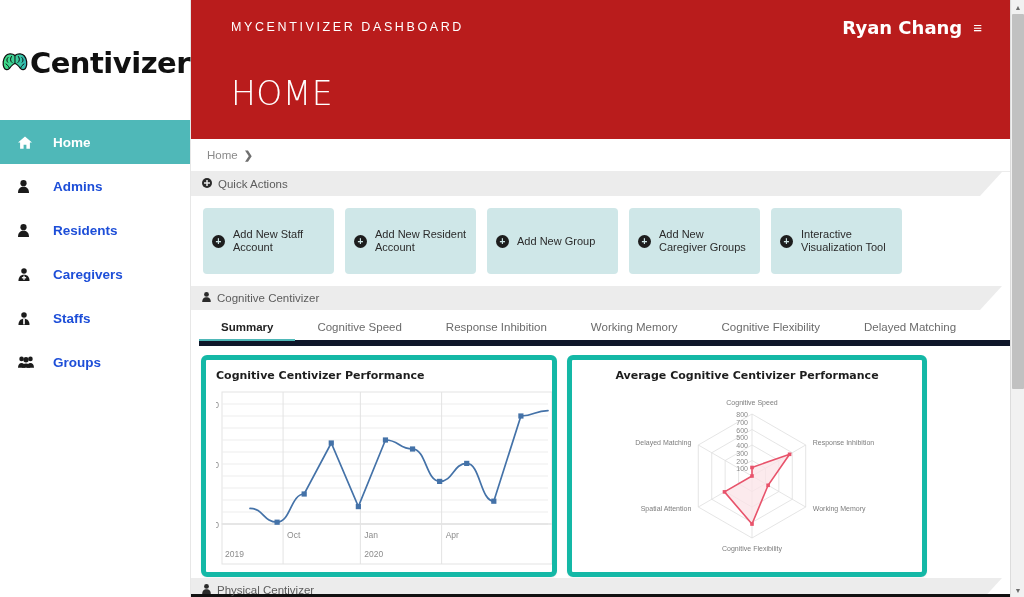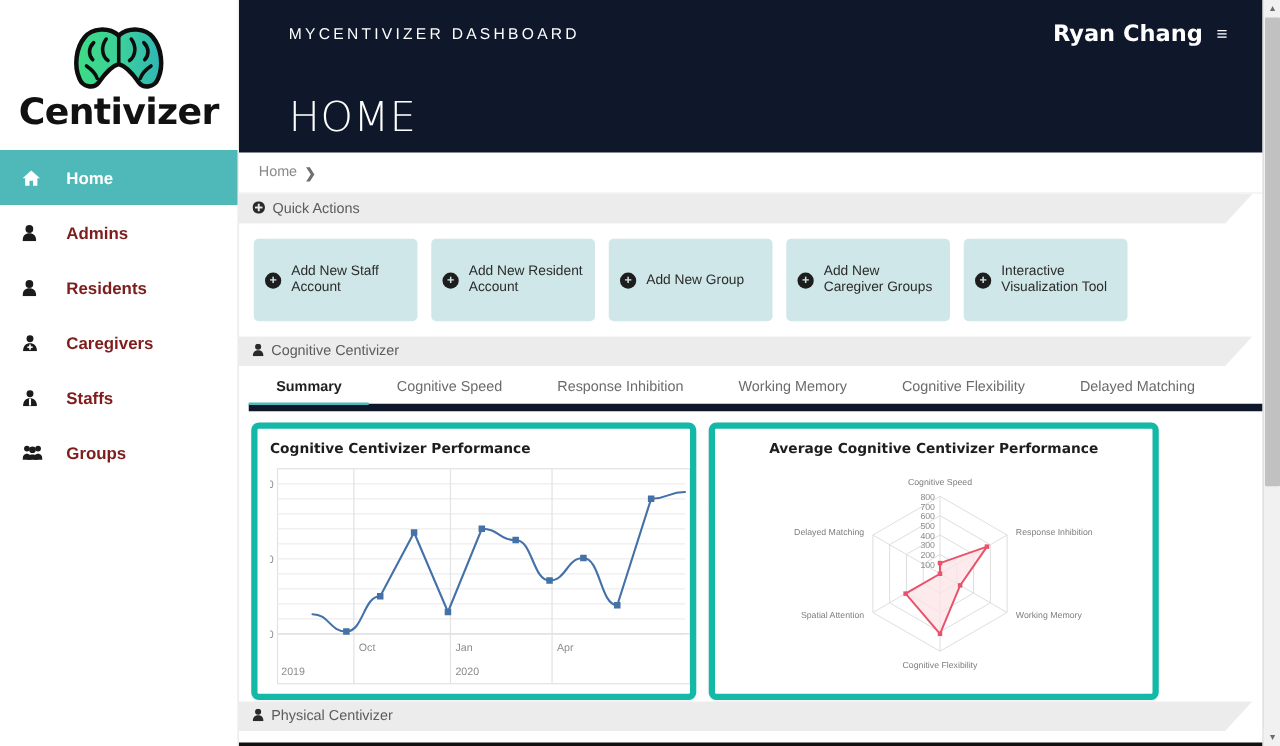--- a/index.html
+++ b/index.html
@@ -15,54 +15,54 @@
   .sidebar {
     width: 191px; height: 597px;
     background: #ffffff;
     flex: 0 0 191px;
     border-right: 1px solid #e7e7e7;
     position: relative;
     z-index: 5;
   }
   .logo-box {
     height: 120px;
-    display: flex; flex-direction: column;
+    display: flex; flex-direction: row;
     align-items: center; justify-content: center;
     background: #fff;
     padding-top: 4px;
     text-align: center;
   }
   .logo-mark { width: 86px; height: 52px; display:block; }
   .logo-word {
     font-size: 29px; font-weight: bold; color: #111;
     letter-spacing: -0.5px; line-height: 1; margin-top: 2px;
     font-family: "DejaVu Sans", sans-serif;
   }
   .nav { list-style: none; }
   .nav-item {
     display: flex; align-items: center;
     height: 44px;
     padding-left: 18px;
-    color: #7f1d1d;
+    color: #1d4ed8;
     font-size: 13.5px; font-weight: bold;
     cursor: pointer;
   }
   .nav-item .ico {
     width: 26px; display:inline-flex; align-items:center; justify-content:flex-start;
     color: #1b1b1b; font-size: 13px;
   }
   .nav-item .lbl { margin-left: 9px; }
   .nav-item.active { background: #4fb8b8; color: #ffffff; }
   .nav-item.active .ico { color: #ffffff; }
 
   
   .main { flex: 1 1 auto; height: 597px; position: relative; background: #fff; overflow: hidden; }
 
   .topbar {
-    background: #0f172a; height: 122px;
+    background: #b91c1c; height: 139px;
     position: relative; color: #fff;
   }
   .brandline {
     position: absolute; left: 40px; top: 20px;
     font-size: 12.5px; letter-spacing: 2.6px; font-weight: 500;
     color: #ffffff;
   }
   .userbox {
     position: absolute; right: 42px; top: 17px;
     display: flex; align-items: center; gap: 11px;

